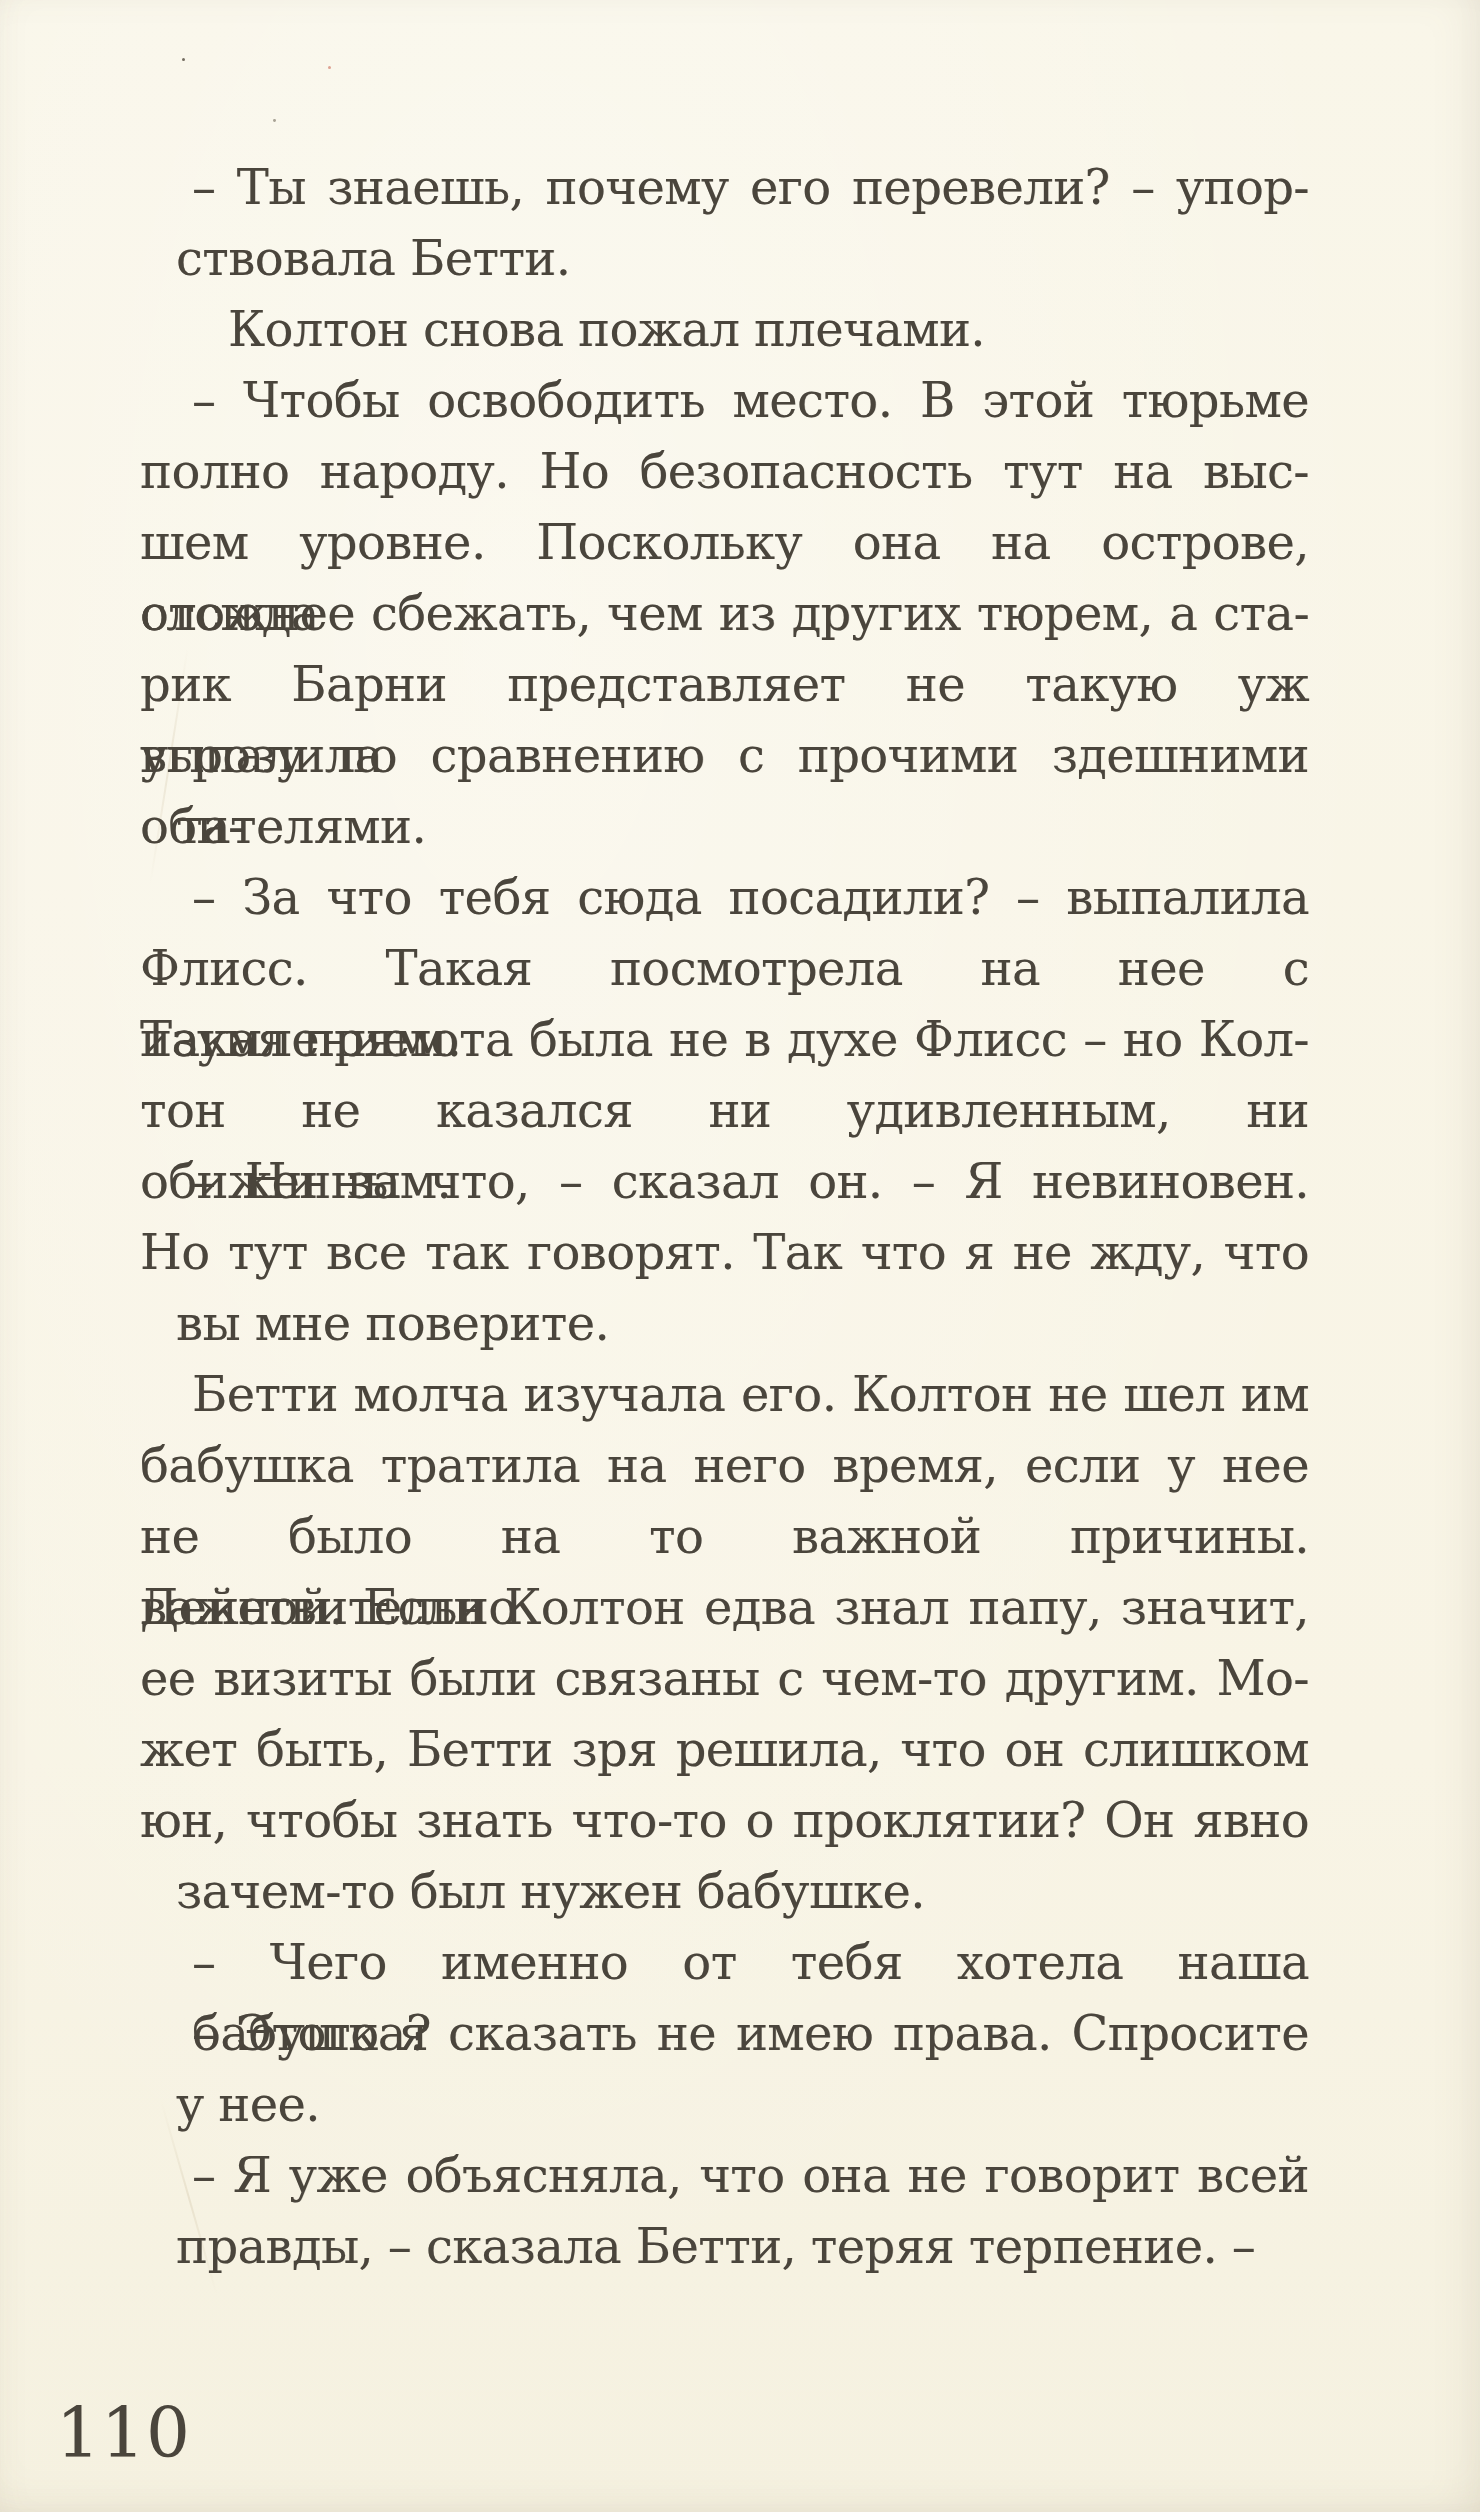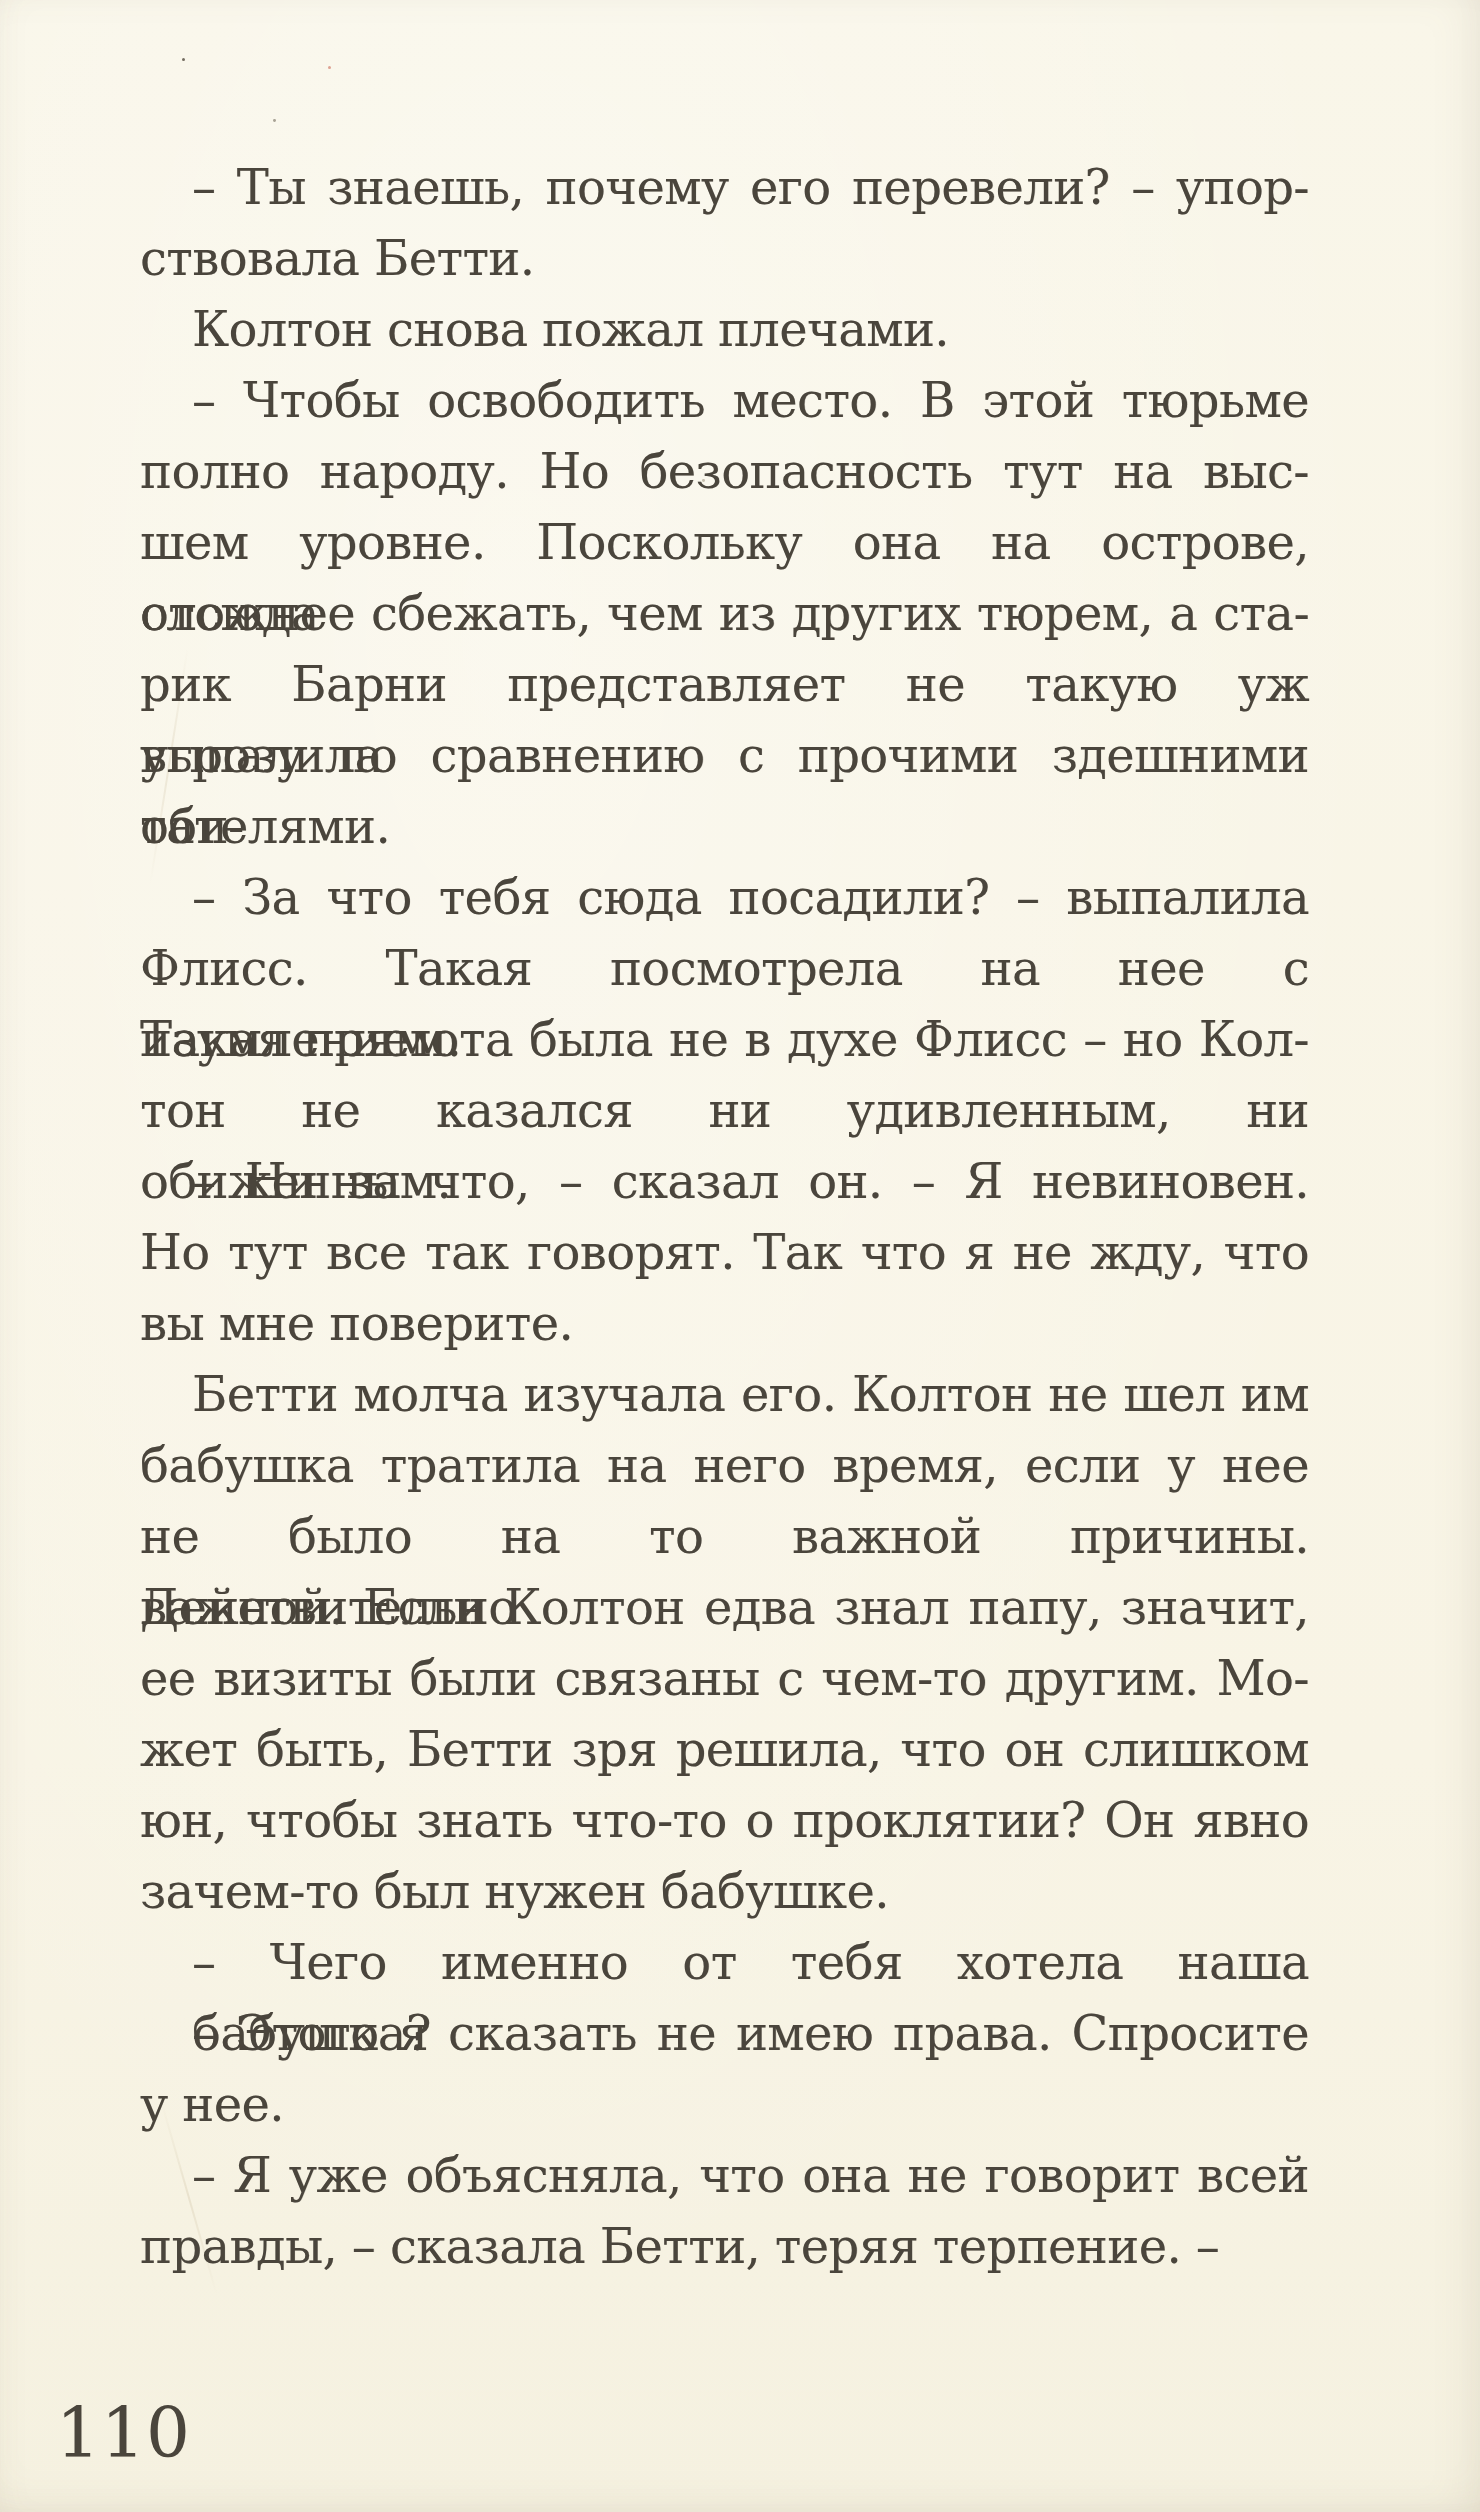--- a/index.html
+++ b/index.html
@@ -38,21 +38,21 @@
   .para { margin: 0; }
   .line {
     display: block;
     height: 71px;
     text-align: justify;
     white-space: normal;
   }
   
   .line.just { text-align-last: justify; }
   
-  .line.end { text-align-last: left; }
+  .line.end { text-align-last: left; margin-left: 36px; }
   
   .line.ind { padding-left: 52px; }
   .line.ind.just { text-indent: 0; }
 
   .page-number {
     position: absolute;
     left: 56px;
     top: 2405px;
     color: #4a453c;
     font-size: 69px;

